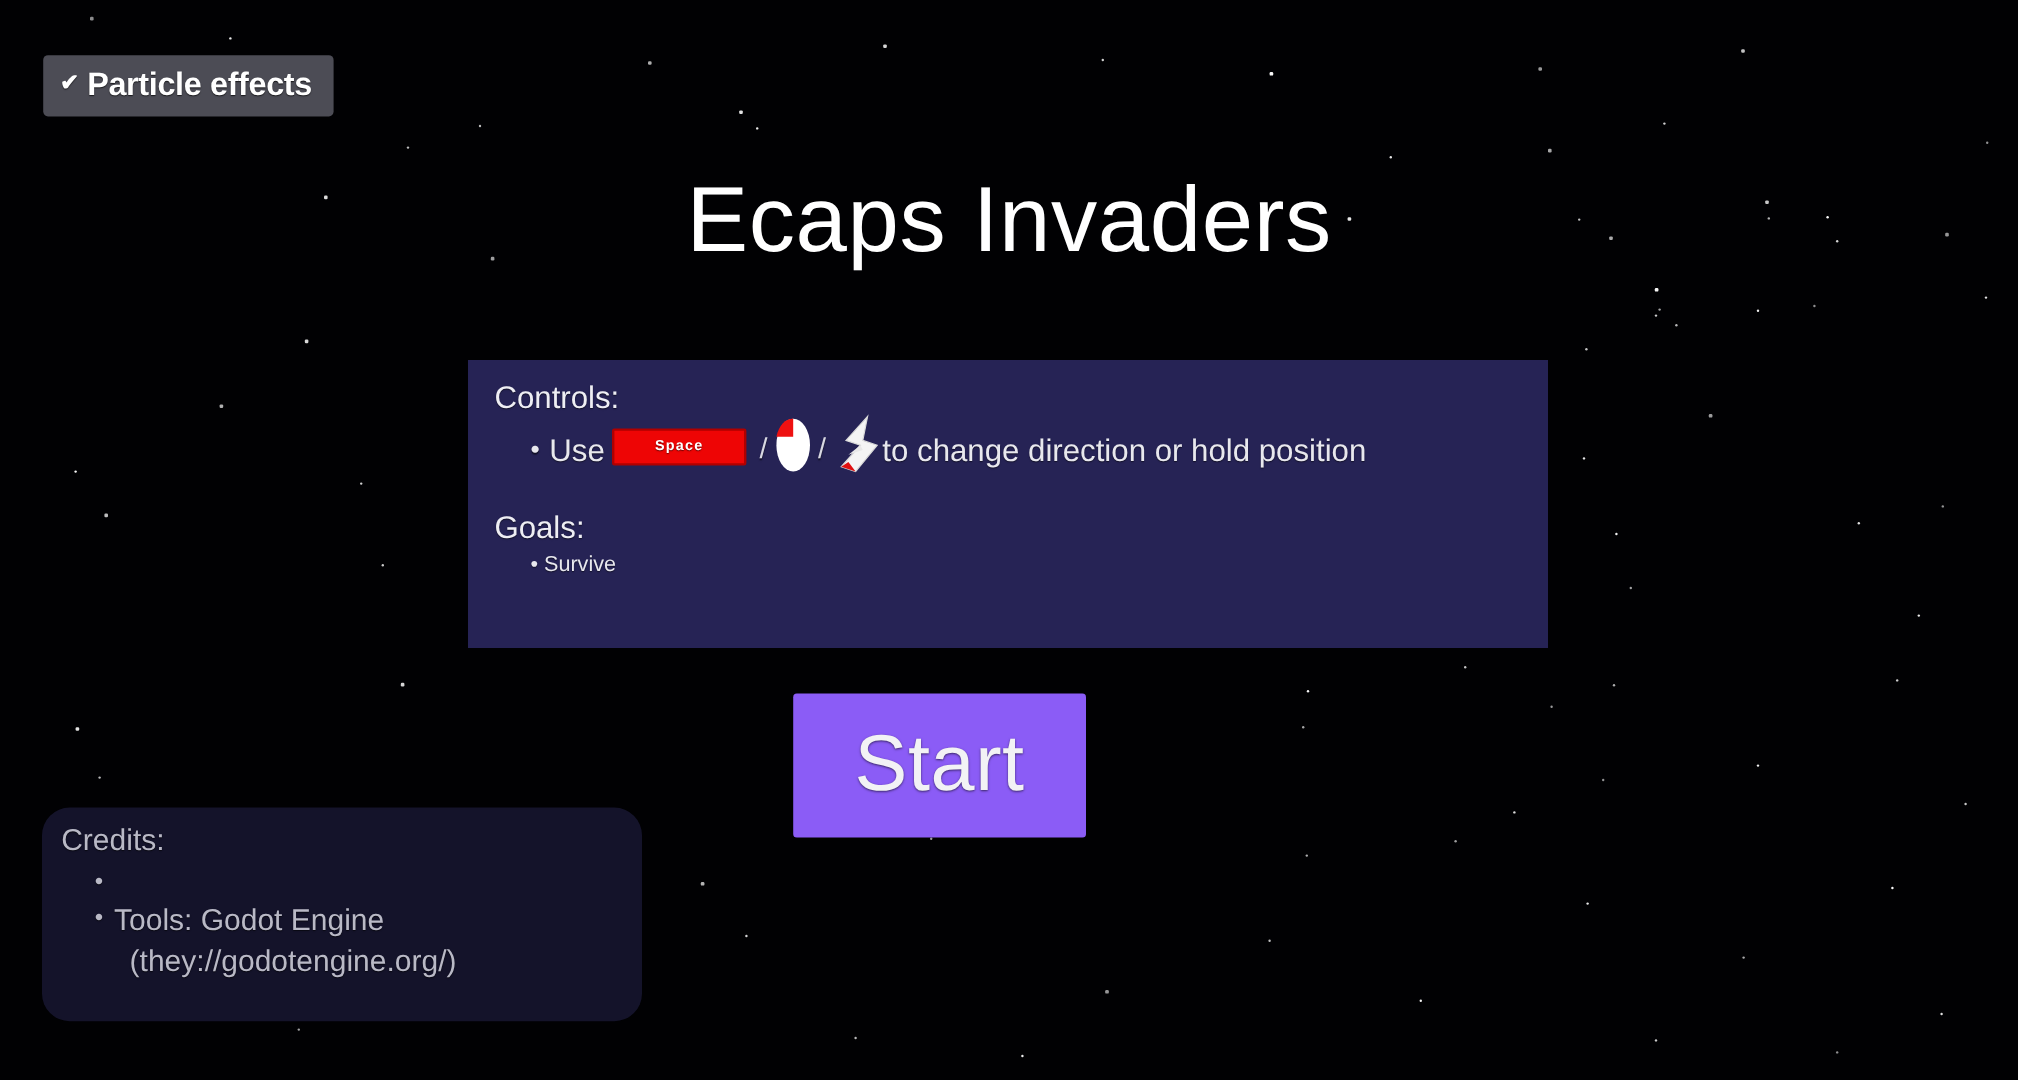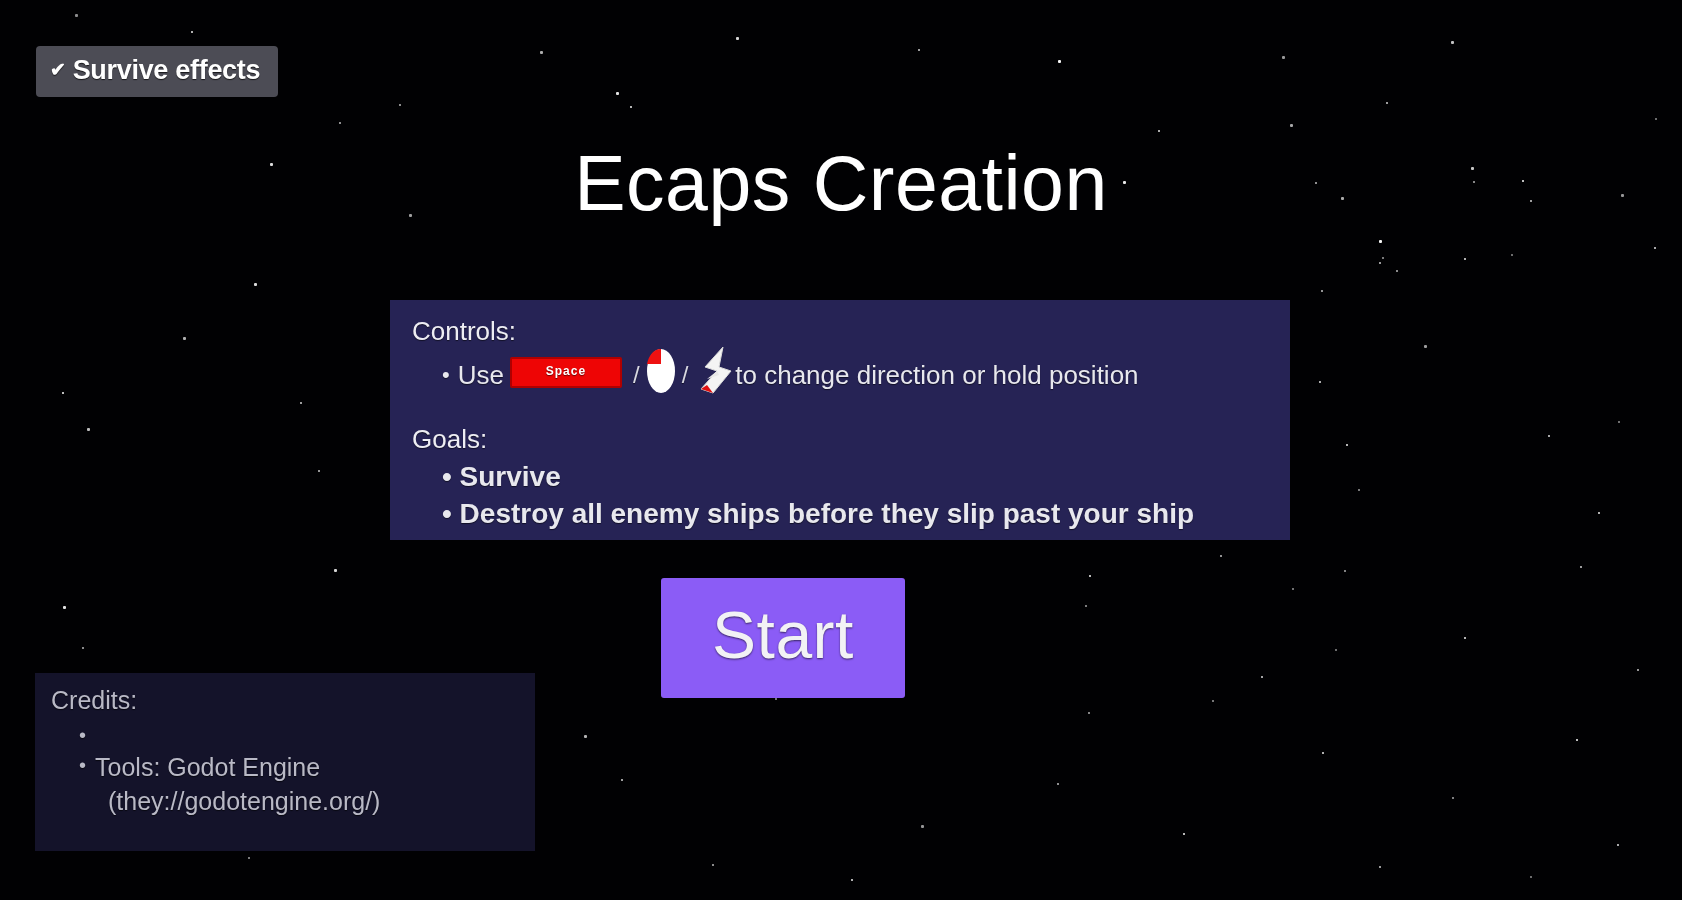--- a/index.html
+++ b/index.html
@@ -96,23 +96,22 @@
   }
   .bullet-row {
     display: flex;
     align-items: center;
     padding-left: 30px;
     min-height: 40px;
   }
   .bullet-row .dot { margin-right: 8px; font-size: 22px; line-height: 1; }
   .bullet-line {
     padding-left: 30px;
-    font-size: 28px;
+    font-size: 18px;
     white-space: nowrap;
-    font-weight: bold;
   }
   .gap { height: 22px; }
 
   
   .key-space {
     display: inline-block;
     background: #ee0505;
     border: 2px solid #b00000;
     color: #ffffff;
     font-size: 12px;
@@ -161,20 +160,21 @@
     top: 673px;
     width: 500px;
     height: 178px;
     z-index: 5;
     background: #14132a;
     padding: 10px 16px;
     color: #b9b9c6;
     font-size: 25px;
     line-height: 1.38;
     text-shadow: 0 1px 1px rgba(0,0,0,0.6);
+    border-radius: 23px;
   }
   #credits-panel .section-head { color: #b9b9c6; font-size: 25px; }
   .credit-item { padding-left: 28px; display: flex; }
   .credit-item .dot { margin-right: 9px; font-size: 20px; line-height: 1.5; }
   .credit-sub { padding-left: 57px; }
 </style>
 </head>
 <body>
 
 <div id="screen">
@@ -259,24 +259,24 @@
       <div class="star" style="left: 455px; top: 818px; width: 2px; height: 2px; opacity: 0.77;"></div>
       <div class="star" style="left: 1088px; top: 712px; width: 2px; height: 2px; opacity: 0.69;"></div>
       <div class="star" style="left: 775px; top: 698px; width: 2px; height: 2px; opacity: 0.61;"></div>
       <div class="star" style="left: 1158px; top: 130px; width: 2px; height: 2px; opacity: 0.9;"></div>
       <div class="star" style="left: 918px; top: 49px; width: 2px; height: 2px; opacity: 0.82;"></div>
       <div class="star" style="left: 339px; top: 122px; width: 2px; height: 2px; opacity: 0.74;"></div>
     </div>
 
   <div id="particle-toggle">
     <span class="check">✔</span>
-    <span>Survive effects</span>
+    <span>Particle effects</span>
   </div>
 
-  <div id="game-title">Ecaps Creation</div>
+  <div id="game-title">Ecaps Invaders</div>
 
   <div id="info-panel">
 
     <div class="section-head">Controls:</div>
 
     <div class="bullet-row">
       <span class="dot">•</span>
       <span>Use</span>
 
       <span class="key-space">Space</span>
@@ -305,24 +305,20 @@
 
     <div class="gap"></div>
 
     <div class="section-head">Goals:</div>
 
     <div class="bullet-line">
       <span>•</span>
       <span>Survive</span>
     </div>
 
-    <div class="bullet-line">
-      <span>•</span>
-      <span>Destroy all enemy ships before they slip past your ship</span>
-    </div>
 
   </div>
 
   <button id="start-button">Start</button>
 
   <div id="credits-panel">
     <div class="section-head">Credits:</div>
 
     <div class="credit-item">
       <span class="dot">•</span>

